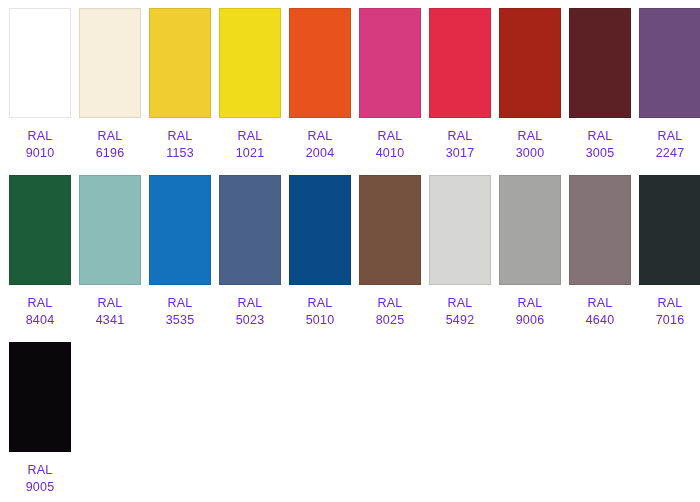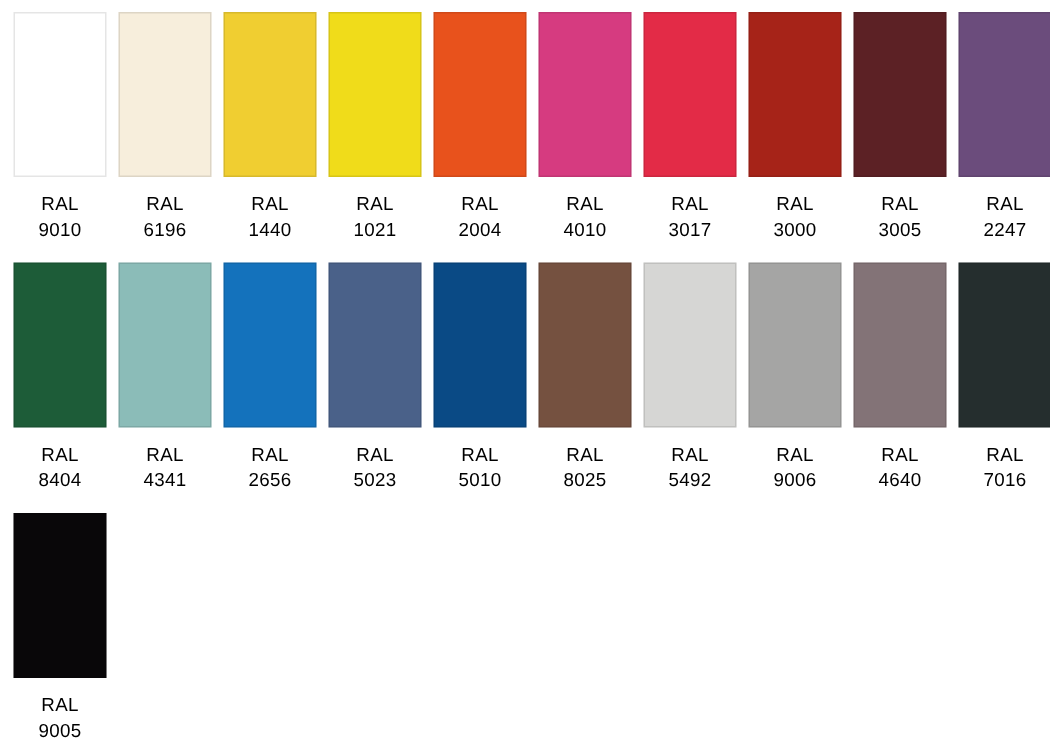--- a/index.html
+++ b/index.html
@@ -37,21 +37,21 @@
   .swatch-chip {
     width: 62px;
     height: 110px;
     box-sizing: border-box;
     border: 1px solid rgba(0, 0, 0, 0.10);
     background: #ffffff;
   }
   .swatch-label {
     margin-top: 10px;
     text-align: center;
-    color: #000000;
+    color: #6d28d9;
     font-size: 12.5px;
     line-height: 17px;
     letter-spacing: 0.2px;
     white-space: nowrap;
   }
   .swatch-label-prefix,
   .swatch-label-code {
     display: block;
   }
 </style>
@@ -72,21 +72,21 @@
       <div class="swatch-chip" style="background-color: rgb(247, 238, 220);"></div>
       <div class="swatch-label">
         <span class="swatch-label-prefix">RAL</span>
         <span class="swatch-label-code">6196</span>
       </div>
     </div>
     <div class="swatch-cell">
       <div class="swatch-chip" style="background-color: rgb(240, 206, 49);"></div>
       <div class="swatch-label">
         <span class="swatch-label-prefix">RAL</span>
-        <span class="swatch-label-code">1440</span>
+        <span class="swatch-label-code">1153</span>
       </div>
     </div>
     <div class="swatch-cell">
       <div class="swatch-chip" style="background-color: rgb(240, 220, 26);"></div>
       <div class="swatch-label">
         <span class="swatch-label-prefix">RAL</span>
         <span class="swatch-label-code">1021</span>
       </div>
     </div>
     <div class="swatch-cell">
@@ -145,21 +145,21 @@
       <div class="swatch-chip" style="background-color: rgb(139, 188, 184);"></div>
       <div class="swatch-label">
         <span class="swatch-label-prefix">RAL</span>
         <span class="swatch-label-code">4341</span>
       </div>
     </div>
     <div class="swatch-cell">
       <div class="swatch-chip" style="background-color: rgb(20, 114, 188);"></div>
       <div class="swatch-label">
         <span class="swatch-label-prefix">RAL</span>
-        <span class="swatch-label-code">2656</span>
+        <span class="swatch-label-code">3535</span>
       </div>
     </div>
     <div class="swatch-cell">
       <div class="swatch-chip" style="background-color: rgb(74, 97, 137);"></div>
       <div class="swatch-label">
         <span class="swatch-label-prefix">RAL</span>
         <span class="swatch-label-code">5023</span>
       </div>
     </div>
     <div class="swatch-cell">

